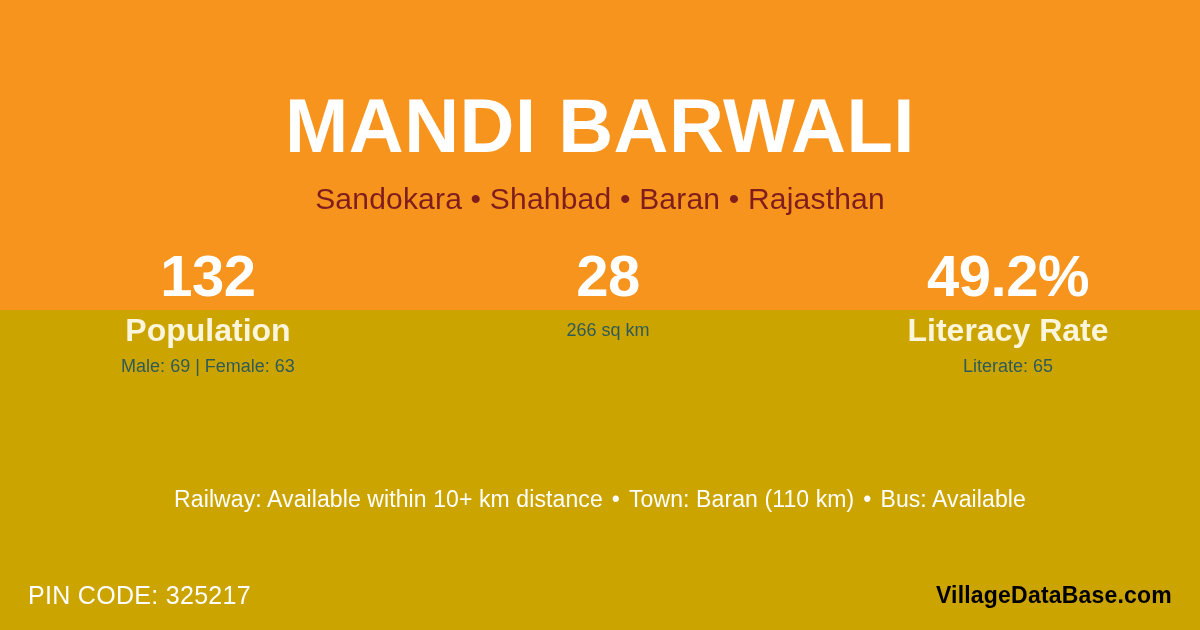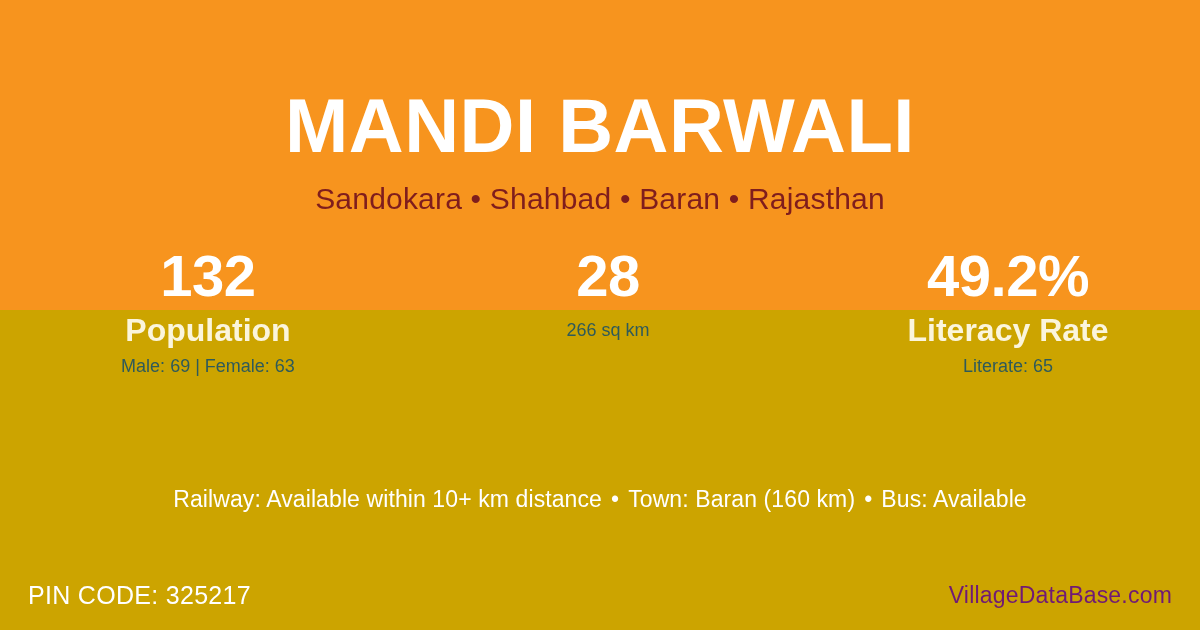--- a/index.html
+++ b/index.html
@@ -127,22 +127,22 @@
   .pin-code {
     font-size: 25px;
     line-height: 30px;
     font-weight: normal;
     color: #FFFFFF;
     letter-spacing: 0.3px;
   }
   .brand {
     font-size: 23px;
     line-height: 28px;
-    font-weight: normal;
-    color: #701a75;
+    font-weight: bold;
+    color: #000000;
     letter-spacing: 0.2px;
   }
 </style>
 </head>
 <body>
 
 <div class="card">
 
   <div class="orange-band"></div>
 
@@ -166,21 +166,21 @@
 
     <div class="stat-col">
       <div class="stat-value">49.2%</div>
       <div class="stat-label">Literacy Rate</div>
       <div class="stat-sub">Literate: 65</div>
     </div>
 
   </div>
 
   <div class="amenities">
-    <span>Railway: Available within 10+ km distance</span><span class="amen-sep">•</span><span>Town: Baran (160 km)</span><span class="amen-sep">•</span><span>Bus: Available</span>
+    <span>Railway: Available within 10+ km distance</span><span class="amen-sep">•</span><span>Town: Baran (110 km)</span><span class="amen-sep">•</span><span>Bus: Available</span>
   </div>
 
   <div class="footer">
     <div class="pin-code">PIN CODE: 325217</div>
     <div class="brand">VillageDataBase.com</div>
   </div>
 
 </div>
 
 </body></html>

